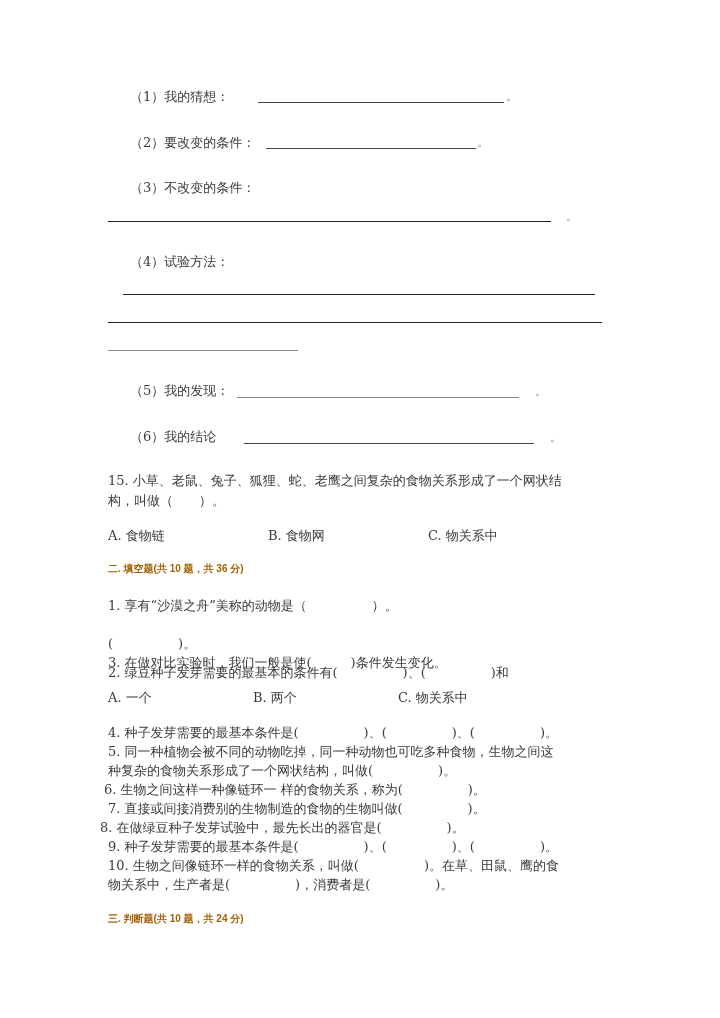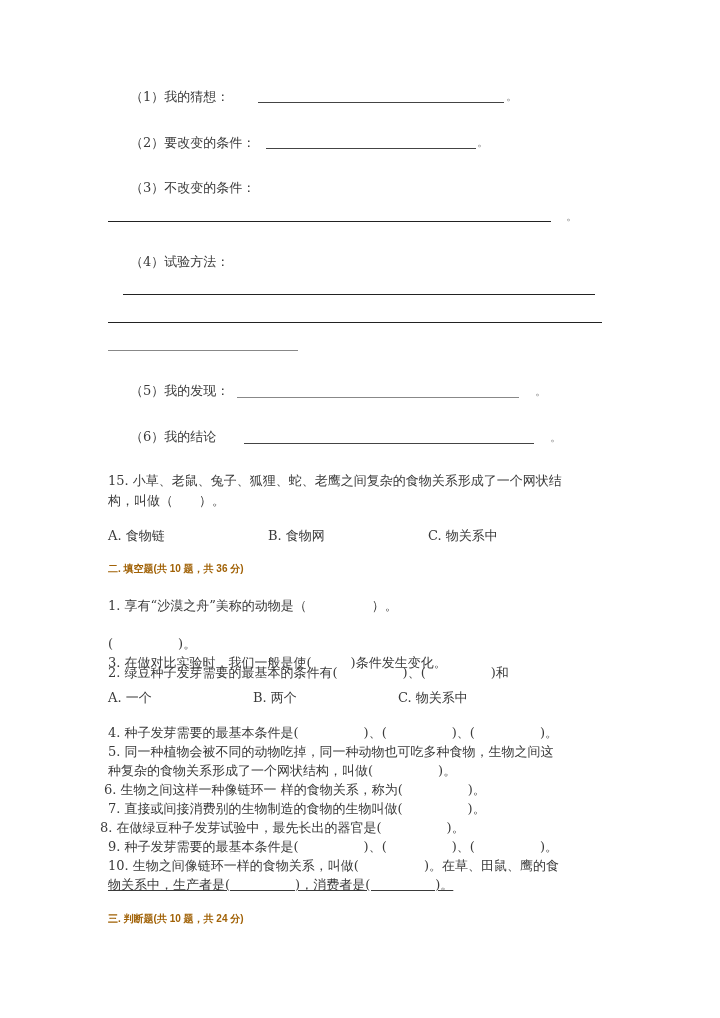--- a/index.html
+++ b/index.html
@@ -59,15 +59,15 @@
 <div class="abs t" style="left:398px; top:689px;">C. 物关系中</div>
 
 <div class="abs t" style="left:108px; top:724px;">4. 种子发芽需要的最基本条件是(　　　　　)、(　　　　　)、(　　　　　)。</div>
 <div class="abs t" style="left:108px; top:743px;">5. 同一种植物会被不同的动物吃掉，同一种动物也可吃多种食物，生物之间这</div>
 <div class="abs t" style="left:108px; top:762px;">种复杂的食物关系形成了一个网状结构，叫做(　　　　　)。</div>
 <div class="abs t" style="left:104px; top:781px;">6. 生物之间这样一种像链环一 样的食物关系，称为(　　　　　)。</div>
 <div class="abs t" style="left:108px; top:800px;">7. 直接或间接消费别的生物制造的食物的生物叫做(　　　　　)。</div>
 <div class="abs t" style="left:100px; top:819px;">8. 在做绿豆种子发芽试验中，最先长出的器官是(　　　　　)。</div>
 <div class="abs t" style="left:108px; top:838px;">9. 种子发芽需要的最基本条件是(　　　　　)、(　　　　　)、(　　　　　)。</div>
 <div class="abs t" style="left:108px; top:857px;">10. 生物之间像链环一样的食物关系，叫做(　　　　　)。在草、田鼠、鹰的食</div>
-<div class="abs t" style="left:108px; top:876px;text-decoration:underline;">物关系中，生产者是(　　　　　)，消费者是(　　　　　)。</div>
+<div class="abs t" style="left:108px; top:876px;">物关系中，生产者是(　　　　　)，消费者是(　　　　　)。</div>
 
 <div class="abs h" style="left:108px; top:912px;">三. 判断题(共 10 题，共 24 分)</div>
 
 </body></html>

